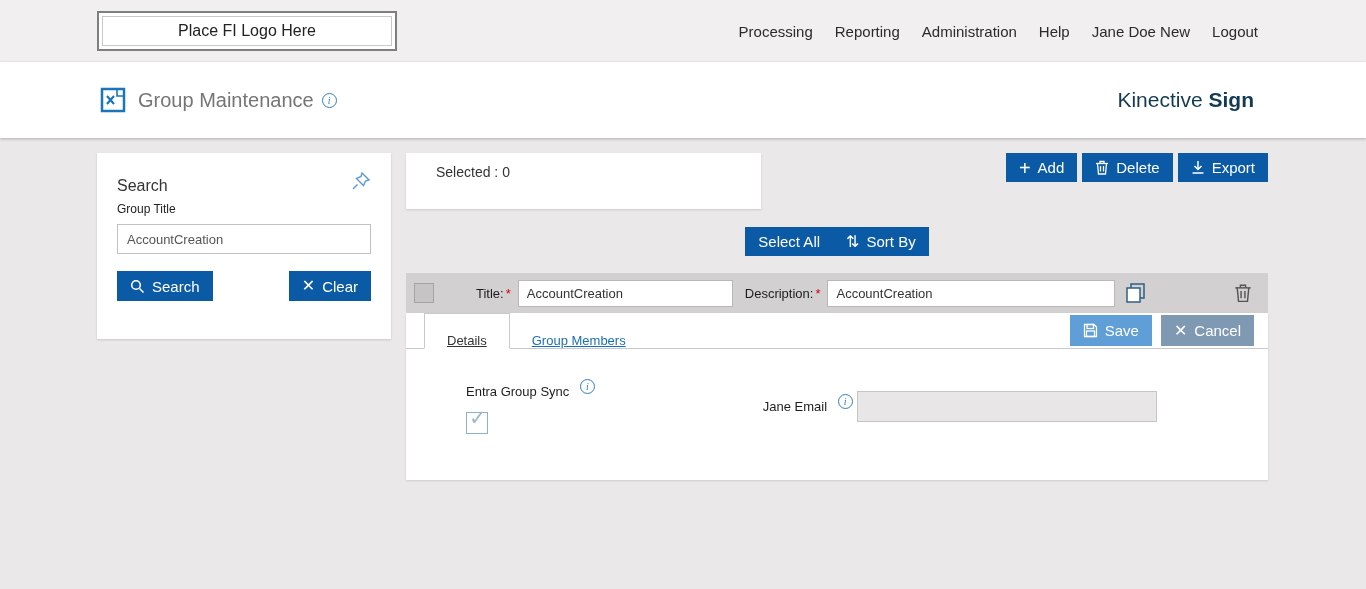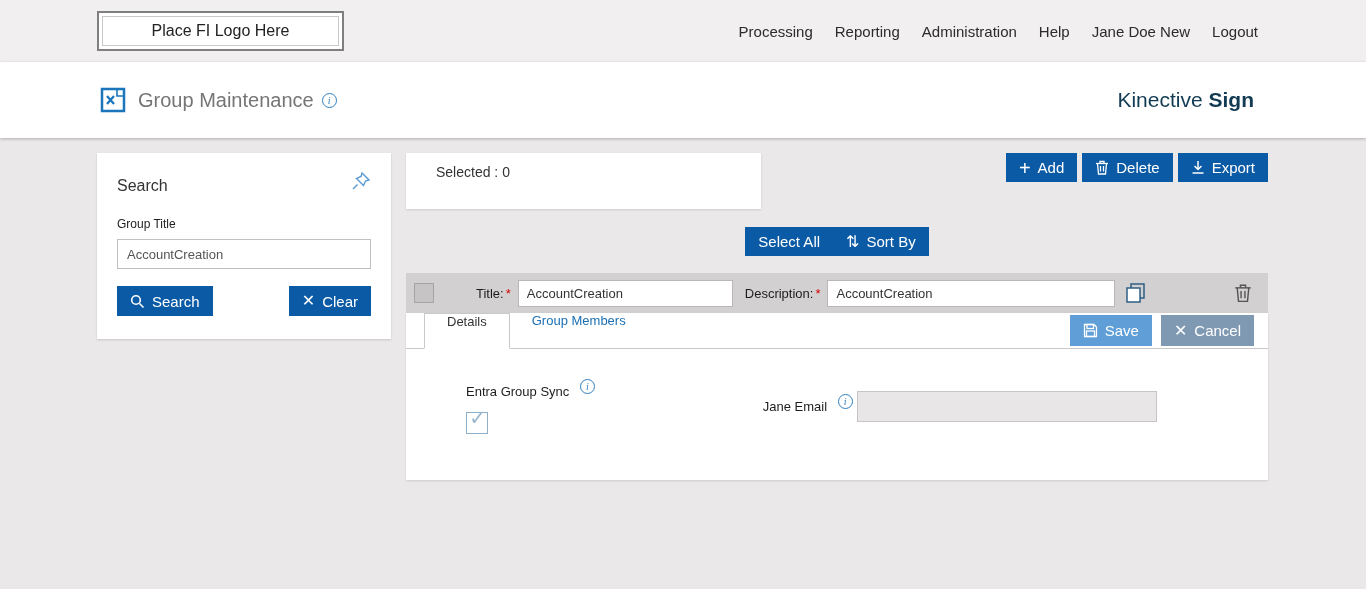--- a/index.html
+++ b/index.html
@@ -1,21 +1,21 @@
 <!DOCTYPE html>
 <html><head>
 <meta charset="utf-8">
 <style>
   * { box-sizing: border-box; margin: 0; padding: 0; }
   html,body { width: 1366px; height: 589px; overflow: hidden; }
   body { font-family: "Liberation Sans", sans-serif; background: #eae8e8; color: #333; }
 
   
   .topbar { height: 62px; background: #f1efef; display: flex; align-items: center; }
-  .logo-box { margin-left: 97px; width: 247px; height: 40px; background: #fff;
+  .logo-box { margin-left: 97px; width: 300px; height: 40px; background: #fff;
               border: 2px solid #7f7f7f; box-shadow: inset 0 0 0 3px #fff, inset 0 0 0 4px #c9c9c9;
               display: flex; align-items: center; justify-content: center;
               font-size: 16px; color: #222; }
   .topnav { margin-left: auto; margin-right: 108px; display: flex; align-items: center; gap: 22px; }
   .topnav .nav-item { font-size: 15px; color: #2b2b2b; cursor: pointer; white-space: nowrap; }
 
   
   .header-bar { height: 76px; background: #fff; display: flex; align-items: center;
                 position: relative; box-shadow: 0 1px 3px rgba(0,0,0,.25); }
   .page-icon { margin-left: 100px; width: 26px; height: 26px; }
@@ -29,21 +29,21 @@
 
   
   .content { position: relative; height: 459px; }
 
   
   .search-card { position: absolute; left: 97px; top: 15px; width: 294px; height: 186px;
                  background: #fff; box-shadow: 0 1px 2px rgba(0,0,0,.15); padding: 18px 20px; }
   .search-card-head { display: flex; justify-content: space-between; align-items: flex-start; }
   .search-title { font-size: 16px; color: #333; padding-top: 6px; }
   .pin-btn { cursor: pointer; }
-  .field-label { font-size: 12px; color: #222; margin-top: 22px; }
+  .field-label { font-size: 12px; color: #222; margin-top: 7px; }
   .text-input { width: 100%; height: 30px; border: 1px solid #c2c0c0; padding: 0 9px;
                 font-size: 13px; color: #555; font-family: "Liberation Sans", sans-serif;
                 margin-top: 8px; outline: none; background: #fff; }
   .search-card-actions { display: flex; justify-content: space-between; margin-top: 17px; }
 
   
   .btn { display: inline-flex; align-items: center; justify-content: center; gap: 7px;
          background: #0b5aa5; color: #fff; font-size: 15px; border: none; cursor: pointer;
          height: 30px; padding: 0 13px; font-family: "Liberation Sans", sans-serif; }
   .btn .glyph { font-size: 16px; line-height: 1; }
@@ -73,22 +73,22 @@
   .inp-title { width: 215px; margin-left: 7px; }
   .group-row .lbl-desc { margin-left: 12px; }
   .inp-desc { width: 288px; margin-left: 7px; }
   .copy-btn { margin-left: 9px; cursor: pointer; display: flex; }
   .row-trash { margin-left: auto; margin-right: 16px; cursor: pointer; display: flex; }
 
   
   .panel { background: #fff; height: 167px; box-shadow: 0 1px 2px rgba(0,0,0,.12); }
   .tabs-row { position: relative; height: 36px; border-bottom: 1px solid #c9c9c9;
               display: flex; align-items: stretch; padding-left: 18px; }
-  .tab { display: flex; align-items: flex-start; justify-content: center; font-size: 13px;
-         padding: 0 22px; cursor: pointer; color: #1a6fb5; }
+  .tab { display: flex; align-items: flex-end; justify-content: center; font-size: 13px;
+         padding: 0 22px; cursor: pointer; color: #1a6fb5; text-decoration: underline; }
   .tab.active { background: #fff; color: #333; border: 1px solid #c9c9c9; border-bottom: 1px solid #fff;
                 margin-bottom: -1px; z-index: 2; }
   .panel-actions { position: absolute; right: 14px; top: 2px; display: flex; gap: 9px; }
   .btn-save { background: #5f9ed6; height: 31px; }
   .btn-cancel { background: #8099b3; height: 31px; }
 
   .tab-content { display: flex; padding: 30px 0 0 60px; }
   .col-email { margin-left: 168px; }
   .small-label { font-size: 13px; color: #1d1d1d; }
   .entra-checkbox { width: 22px; height: 22px; border: 1px solid #8fb0cb; background: #fff;

